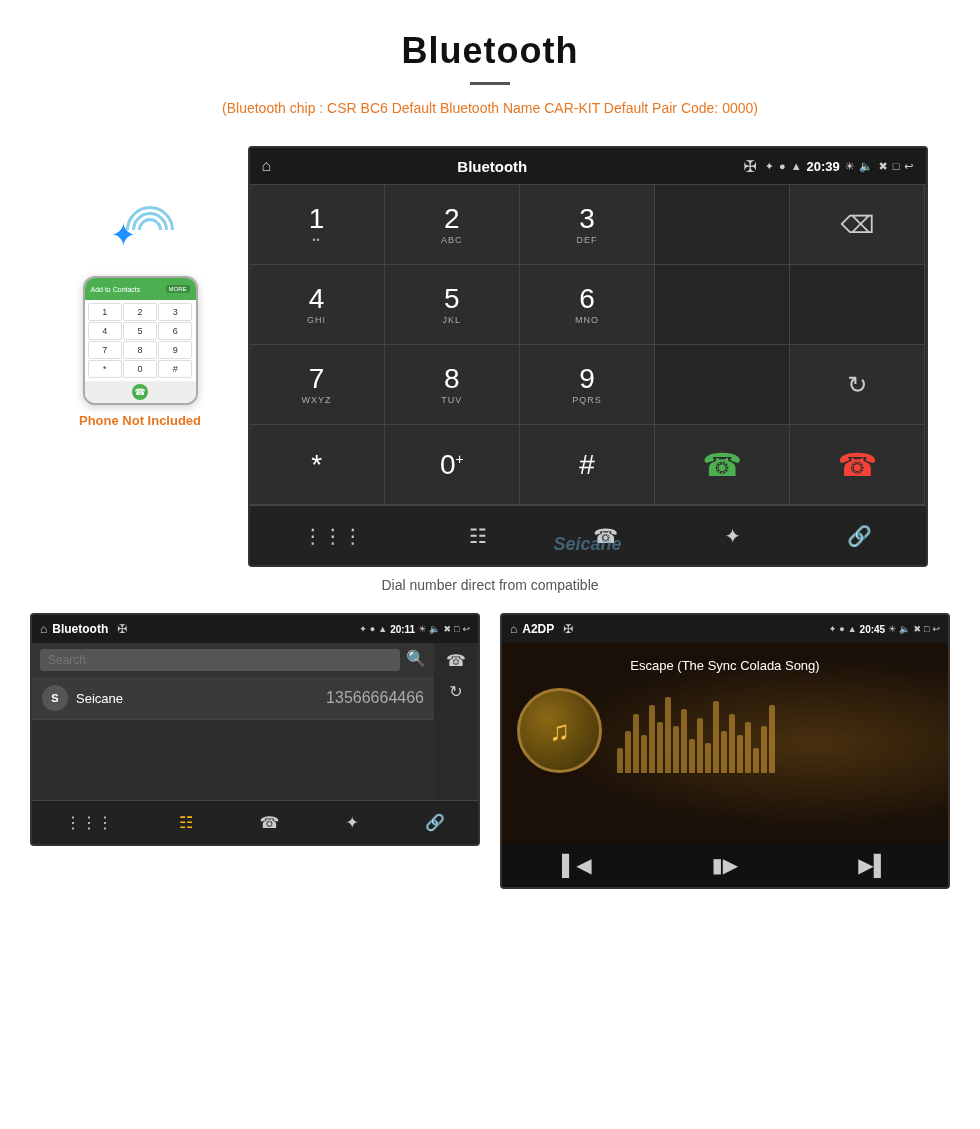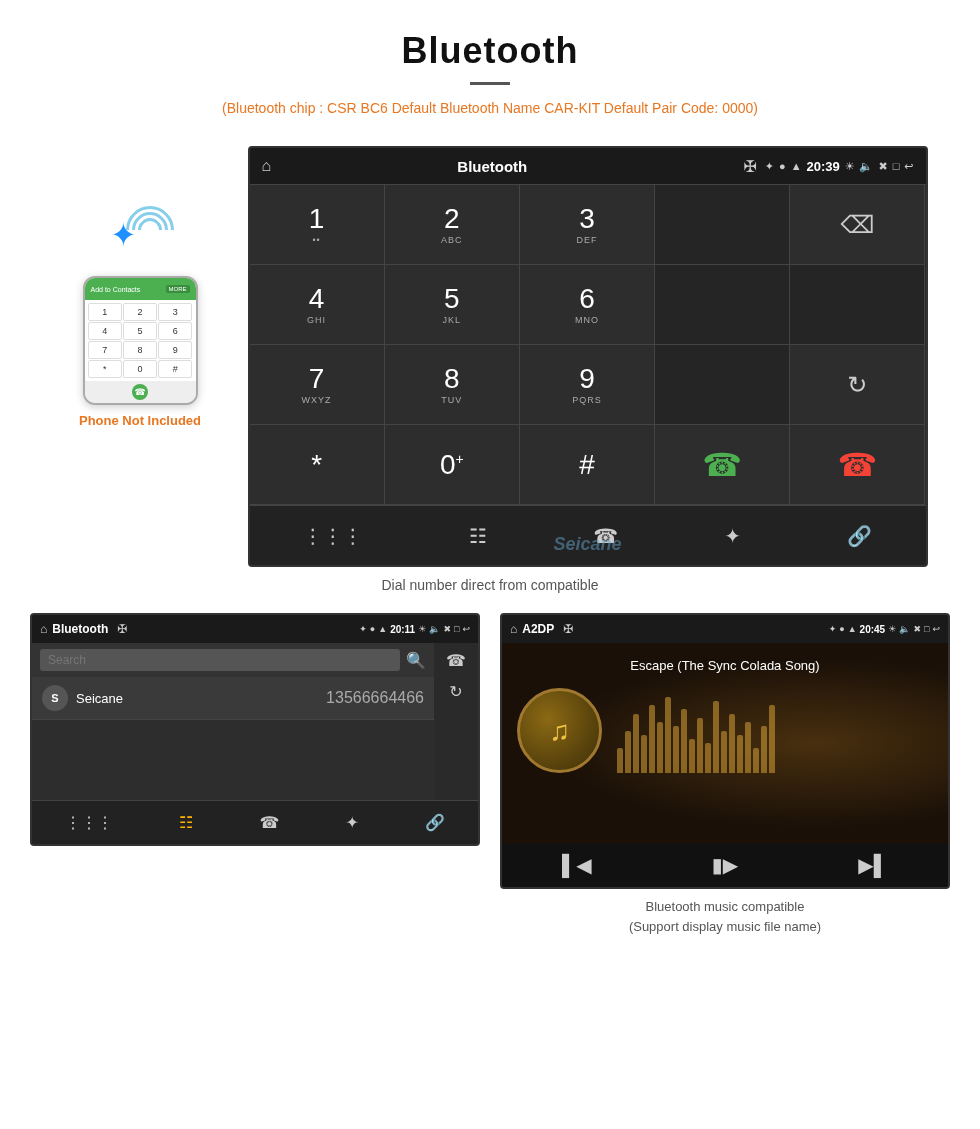--- a/index.html
+++ b/index.html
@@ -250,21 +250,20 @@
     .scr-status-title { color: #fff; font-size: 12px; font-weight: bold; flex: 0; }
     .scr-spacer { flex: 1; }
     .scr-icons { display: flex; align-items: center; gap: 3px; color: #ccc; font-size: 9px; }
     .scr-time { color: #fff; font-size: 10px; font-weight: bold; }
 
     
     .pb-search-bar {
       background: #333;
       padding: 6px 8px;
       display: flex;
-      align-items: center;
       gap: 6px;
     }
     .pb-search-input {
       flex: 1;
       background: #555;
       border: none;
       border-radius: 3px;
       padding: 4px 8px;
       color: #ccc;
       font-size: 12px;
@@ -661,19 +660,15 @@
           </div>
         </div>
       </div>
 
       <div class="music-controls">
         <span class="music-ctrl-icon">▌◀</span>
         <span class="music-ctrl-icon">▮▶</span>
         <span class="music-ctrl-icon">▶▌</span>
       </div>
     </div>
-    <div class="screenshot-caption">
-      <span>Bluetooth music compatible</span><br>
-      <span>(Support display music file name)</span>
-    </div>
   </div>
 
 </div>
 
 </body></html>

